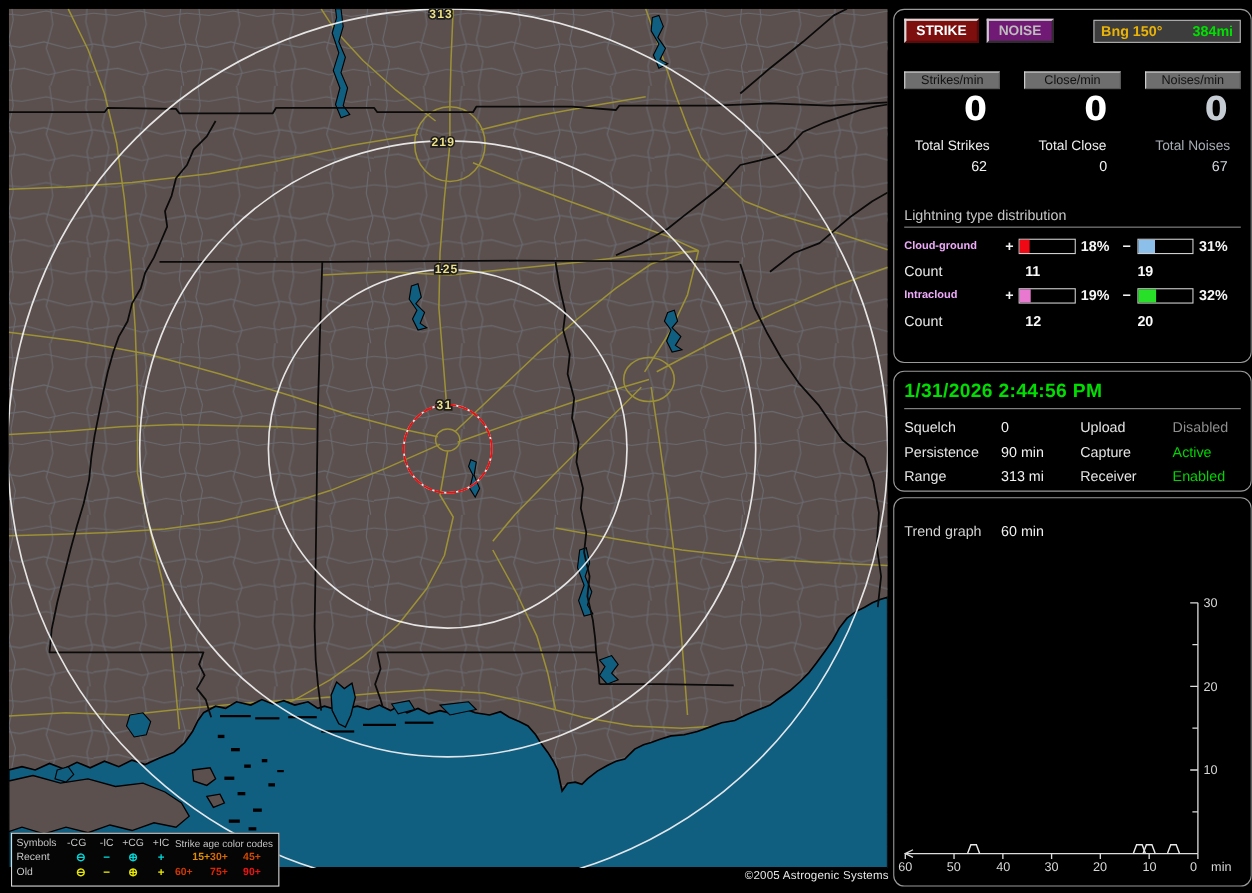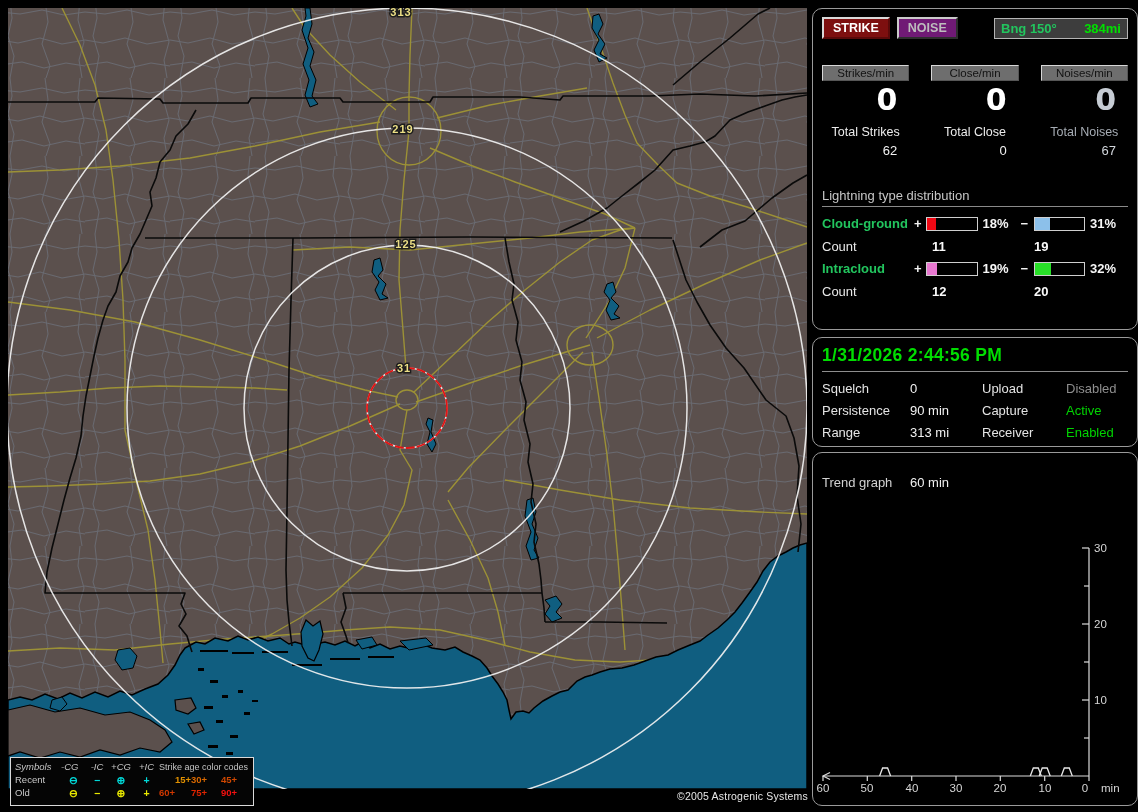--- a/index.html
+++ b/index.html
@@ -11,58 +11,58 @@
   .map-wrap svg{display:block;}
   .copyright{position:absolute;left:664px;top:790px;width:144px;text-align:right;
     font-size:10.5px;color:#e6e6e6;letter-spacing:.2px;}
 
   
   .legend{position:absolute;left:10px;top:757px;width:244px;height:49px;background:#050505;
     border:1px solid #d9d9d9;box-sizing:border-box;padding:2px 3px 0 4px;
     font-size:9.5px;color:#c9c9c9;line-height:12px;}
   .legend-grid{display:grid;grid-template-columns:46px 25px 22px 26px 25px 32px 30px 30px;
     grid-template-rows:14px 12px 13px;align-items:center;}
-  .legend-grid .hdr{color:#c4c4c4;font-style:italic;}
+  .legend-grid .hdr{color:#c4c4c4;}
   .legend-grid .sym{text-align:center;font-size:10.5px;font-weight:bold;}
   .legend-grid .agehdr{grid-column:6/9;font-size:9px;white-space:nowrap;color:#c4c4c4;}
   .legend-grid .age-val{text-align:left;font-weight:bold;}
 
   
   .rightcol{position:absolute;left:812px;top:0;width:326px;height:678px;color:#e8e8e8;}
   .panel{position:absolute;left:0;width:326px;border:1px solid #9a9a9a;border-radius:10px;
     box-sizing:border-box;background:#000;}
   .panel1{top:8px;height:322px;padding:8px 9px 0 9px;}
   .panel2{top:337px;height:110px;padding:7px 9px 0 9px;}
   .panel3{top:452px;height:354px;padding:9px 9px 0 9px;}
 
   .toprow{display:flex;align-items:center;}
   .btn{font-weight:bold;font-size:12.5px;padding:2px 9px;margin-right:7px;cursor:pointer;}
   .btn-strike{background:#7d0f0f;color:#fff;border:2px solid;border-color:#d9d9d9 #5a0a0a #5a0a0a #d9d9d9;}
   .btn-noise{background:#701a75;color:#bdbdbd;border:2px solid;border-color:#cacaca #2e2e2e #2e2e2e #cacaca;}
   .bngbox{margin-left:auto;background:#3d3d3d;border:1px solid #b5b5b5;padding:2px 6px;
     display:flex;width:120px;justify-content:space-between;font-weight:bold;font-size:13px;}
-  .bng-label{color:#22c55e;}
+  .bng-label{color:#eab308;}
   .bng-val{color:#00e000;}
 
   .counters{display:grid;grid-template-columns:1fr 1fr 1fr;column-gap:22px;margin-top:26px;}
   .counter{display:flex;flex-direction:column;}
   .cbadge{background:#6e6e6e;color:#121212;font-size:11.5px;text-align:center;padding:1px 2px;
     border:1px solid;border-color:#d8d8d8 #565656 #565656 #d8d8d8;}
   .crate{font-size:30px;font-weight:bold;color:#fff;text-align:right;padding-right:12px;
     line-height:34px;margin-top:2px;font-family:"DejaVu Sans","Liberation Sans",sans-serif;}
   .ctlabel{font-size:12.5px;color:#ececec;text-align:center;margin-top:8px;white-space:nowrap;}
   .ctval{font-size:13px;color:#f2f2f2;text-align:right;padding-right:12px;margin-top:4px;}
   .counter.dim .crate{color:#c6ccd4;}
   .counter.dim .ctlabel{color:#a6acb4;}
   .counter.dim .ctval{color:#d2d6dc;}
 
   .dist-title{margin-top:30px;font-size:13px;color:#c6c6c6;}
   .dist-hr{border:0;border-top:1px solid #8a8a8a;margin:3px 0 8px 0;}
   .dist-row{display:flex;align-items:center;height:17px;margin-top:4px;}
-  .dist-label{width:97px;font-weight:bold;font-size:13px;color:#22c55e;}
+  .dist-label{width:97px;font-weight:bold;font-size:10px;color:#f0abfc;}
   .dist-sign{width:13px;font-weight:bold;font-size:13px;color:#f2f2f2;}
   .dist-bar{width:52px;height:12px;border:1px solid #cfcfcf;background:#000;}
   .dist-fill{height:100%;}
   .dist-pct{width:40px;padding-left:5px;font-weight:bold;font-size:13px;color:#f6f6f6;}
   .dist-sign2{width:14px;text-align:left;font-weight:bold;font-size:13px;color:#f2f2f2;}
   .count-row{display:flex;margin-top:7px;margin-bottom:6px;font-size:13px;}
   .count-lab{width:110px;color:#e8e8e8;}
   .count-v1{width:102px;font-weight:bold;color:#fafafa;}
   .count-v2{font-weight:bold;color:#fafafa;}
 

